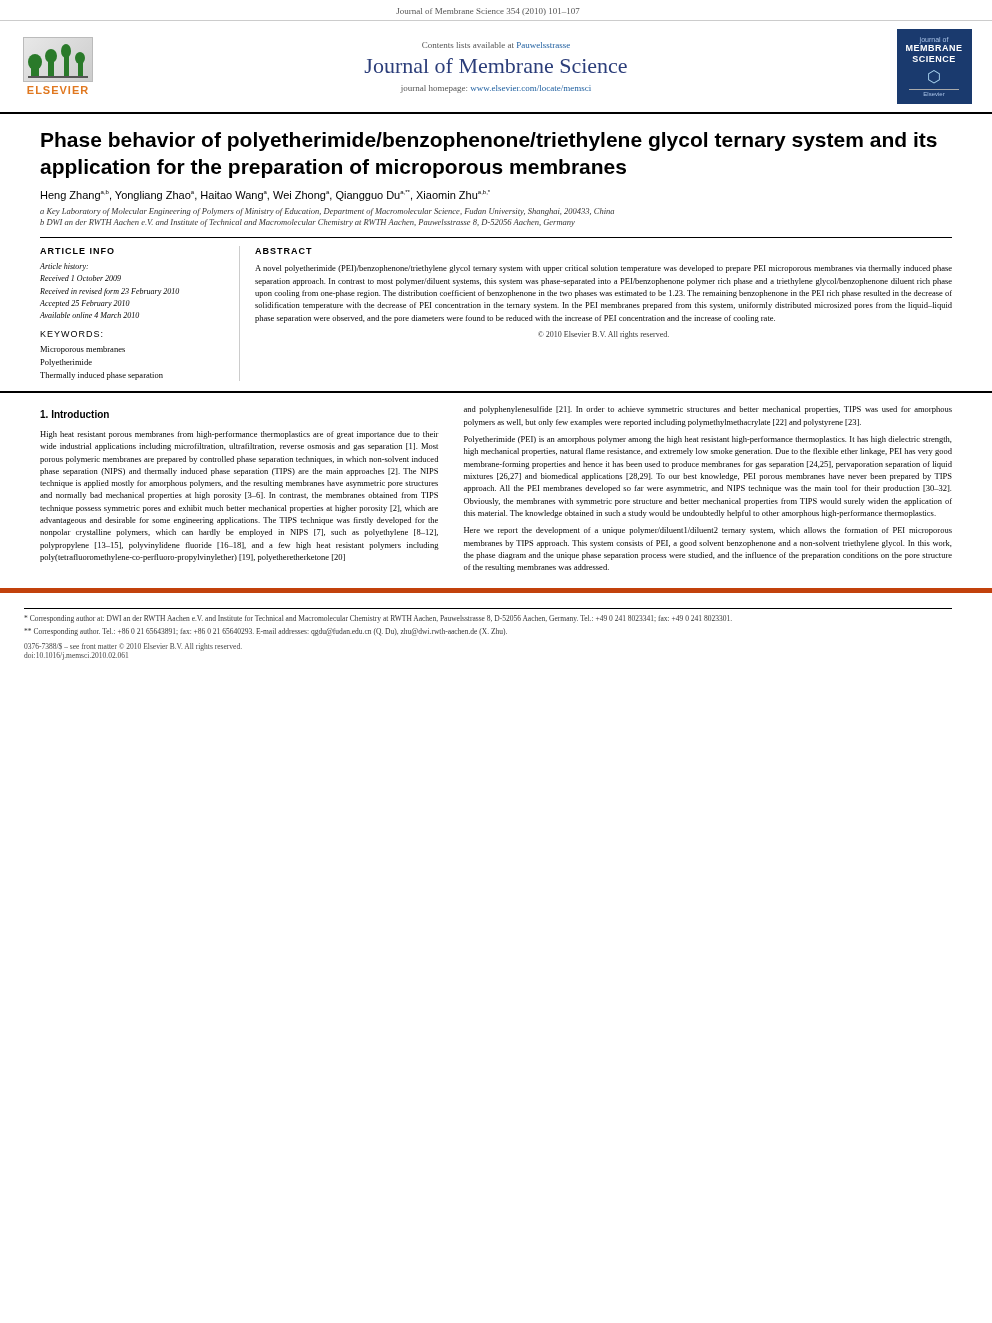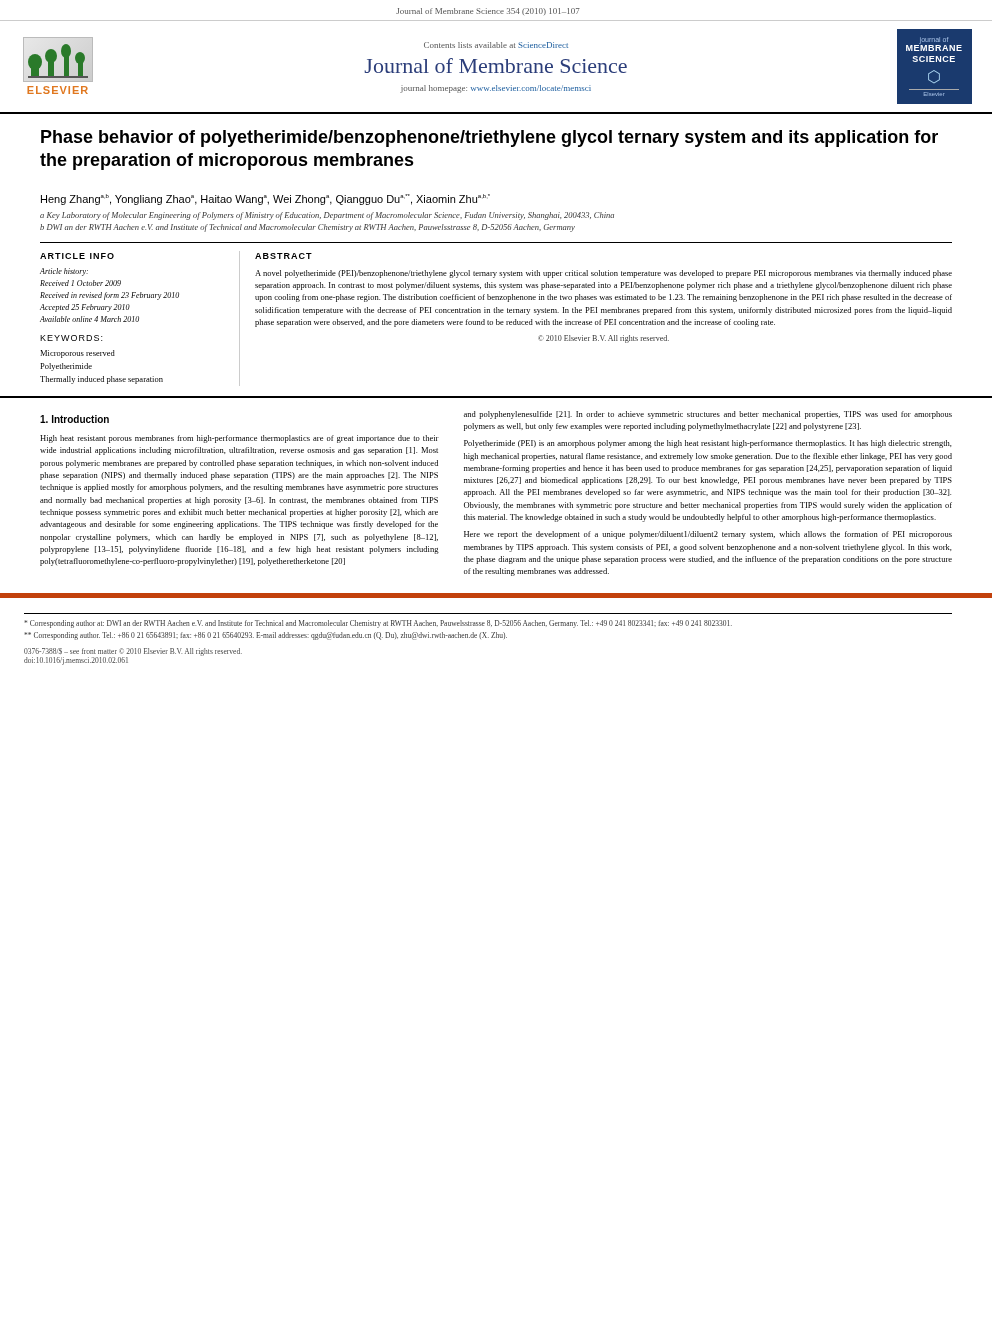--- a/index.html
+++ b/index.html
@@ -93,26 +93,26 @@
       font-size: 7px;
       font-family: Arial, sans-serif;
       text-align: center;
       padding: 4px;
     }
     
     .article-section {
       padding: 12px 40px 0 40px;
     }
     .article-title {
-      font-size: 18px;
+      font-size: 21px;
       font-weight: bold;
       font-family: Arial, sans-serif;
       color: #000;
       line-height: 1.3;
-      margin-bottom: 20px;
+      margin-bottom: 8px;
     }
     .authors {
       font-size: 11px;
       font-family: Arial, sans-serif;
       margin-bottom: 5px;
       color: #000;
     }
     .affiliations {
       font-size: 8.5px;
       font-style: italic;
@@ -280,21 +280,21 @@
           <ellipse cx="54" cy="18" rx="5" ry="6" fill="#2a7a2a"></ellipse>
           <rect x="2" y="36" width="60" height="2" fill="#555"></rect>
         </svg>
       </div>
       <div class="elsevier-text">ELSEVIER</div>
     </div>
 
     <div class="journal-title-center">
       <div style="font-size:9px;color:#555;margin-bottom:3px;">
         <span>Contents lists available at</span>
-        <span class="sciencedirect-link" style="color:#2060a0;">ScienceDirect</span>
+        <span class="sciencedirect-link" style="color:#2060a0;">Pauwelsstrasse</span>
       </div>
       <h1 style="font-size:22px;font-weight:normal;font-family:'Times New Roman',serif;color:#2c3e7a;margin-bottom:4px;">Journal of Membrane Science</h1>
       <div style="font-size:9px;color:#555;">
         <span>journal homepage:</span>
         <span style="color:#2060a0;">www.elsevier.com/locate/memsci</span>
       </div>
     </div>
 
     <div class="journal-logo-right">
       <div class="journal-logo-box">
@@ -324,21 +324,21 @@
 
       <div class="article-info-col">
         <h3>ARTICLE INFO</h3>
         <div class="info-label">Article history:</div>
         <div class="info-dates">Received 1 October 2009</div>
         <div class="info-dates">Received in revised form 23 February 2010</div>
         <div class="info-dates">Accepted 25 February 2010</div>
         <div class="info-dates">Available online 4 March 2010</div>
         <div class="keywords-section">
           <h3>Keywords:</h3>
-          <div class="keyword">Microporous reserved</div>
+          <div class="keyword">Microporous membranes</div>
           <div class="keyword">Polyetherimide</div>
           <div class="keyword">Thermally induced phase separation</div>
         </div>
       </div>
 
       <div class="abstract-col">
         <h3>ABSTRACT</h3>
         <div class="abstract-text">A novel polyetherimide (PEI)/benzophenone/triethylene glycol ternary system with upper critical solution temperature was developed to prepare PEI microporous membranes via thermally induced phase separation approach. In contrast to most polymer/diluent systems, this system was phase-separated into a PEI/benzophenone polymer rich phase and a triethylene glycol/benzophenone diluent rich phase upon cooling from one-phase region. The distribution coefficient of benzophenone in the two phases was estimated to be 1.23. The remaining benzophenone in the PEI rich phase resulted in the decrease of solidification temperature with the decrease of PEI concentration in the ternary system. In the PEI membranes prepared from this system, uniformly distributed microsized pores from the liquid–liquid phase separation were observed, and the pore diameters were found to be reduced with the increase of PEI concentration and the increase of cooling rate.</div>
         <div class="copyright-line">© 2010 Elsevier B.V. All rights reserved.</div>
       </div>

